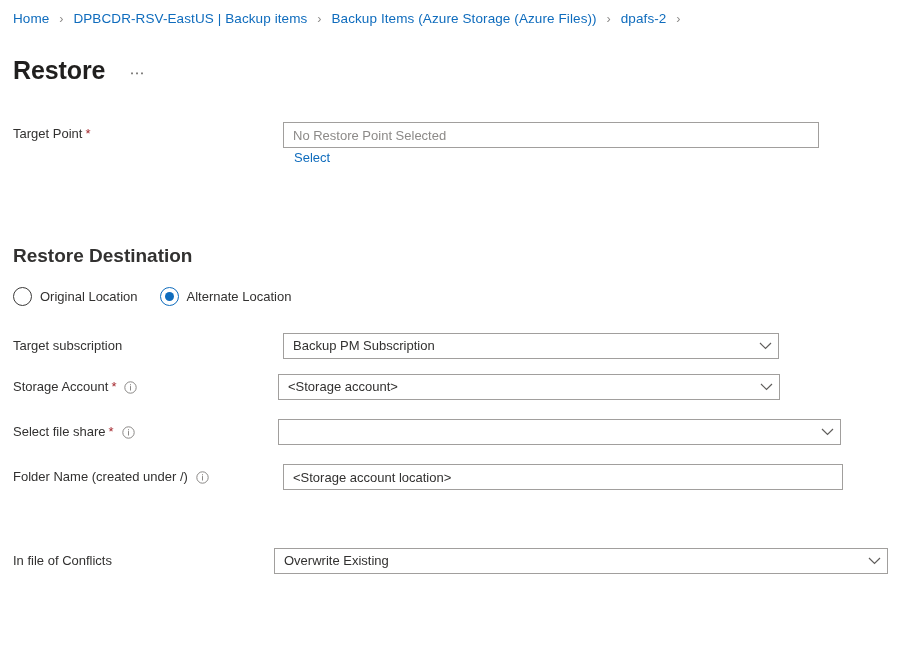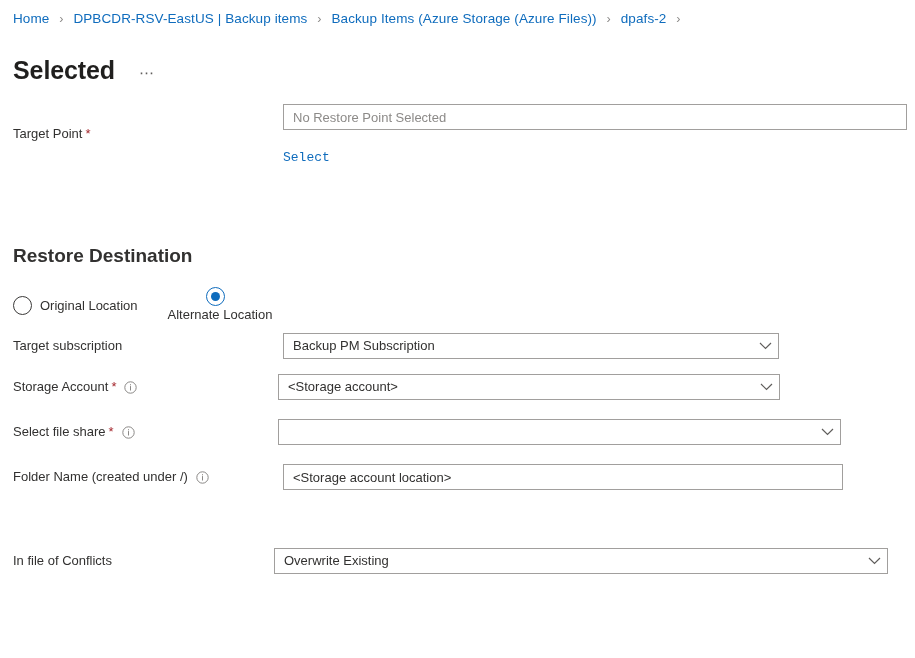--- a/index.html
+++ b/index.html
@@ -155,21 +155,21 @@
     position: absolute;
     display: flex;
     align-items: center;
   }
   .radio-option {
     display: flex;
     align-items: center;
     cursor: pointer;
     margin-right: 22px;
   }
-  .radio-option:last-child { margin-right: 12px; flex-direction: column; }
+  .radio-option:last-child { margin-right: 12px; }
   .radio-mark {
     width: 19px;
     height: 19px;
     border-radius: 50%;
     border: 1.4px solid #3b3a39;
     box-sizing: border-box;
     background: #ffffff;
     flex: 0 0 auto;
     position: relative;
   }
@@ -204,34 +204,34 @@
   <span class="crumb-sep">›</span>
   <a class="crumb-link">DPBCDR-RSV-EastUS | Backup items</a>
   <span class="crumb-sep">›</span>
   <a class="crumb-link">Backup Items (Azure Storage (Azure Files))</a>
   <span class="crumb-sep">›</span>
   <a class="crumb-link">dpafs-2</a>
   <span class="crumb-sep">›</span>
 </nav>
 
 <div class="title-row">
-  <h1 class="page-title">Selected</h1>
+  <h1 class="page-title">Restore</h1>
   <span class="ellipsis-btn">⋯</span>
 </div>
 
 <div class="form-row" style="left:13px; top:125px;">
   <span class="field-label">
     <span>Target Point</span>
     <span class="req-star">*</span>
   </span>
 </div>
 
-<input class="text-input placeholder-shown" style="left: 283px; top: 104px; width: 624px; position: absolute;" placeholder="No Restore Point Selected">
-
-<a class="inline-link" style="left:283px; top:149px;font-family:Liberation Mono, monospace;">Select</a>
+<input class="text-input placeholder-shown" style="left: 283px; top: 122px; width: 536px; position: absolute;" placeholder="No Restore Point Selected">
+
+<a class="inline-link" style="left:294px; top:149px;">Select</a>
 
 <div class="section-heading" style="left:13px; top:247px;">Restore Destination</div>
 
 <div class="radio-group" style="left:13px; top:287px;">
   <div class="radio-option">
     <span class="radio-mark"></span>
     <span class="radio-label">Original Location</span>
   </div>
   <div class="radio-option checked">
     <span class="radio-mark"></span>

